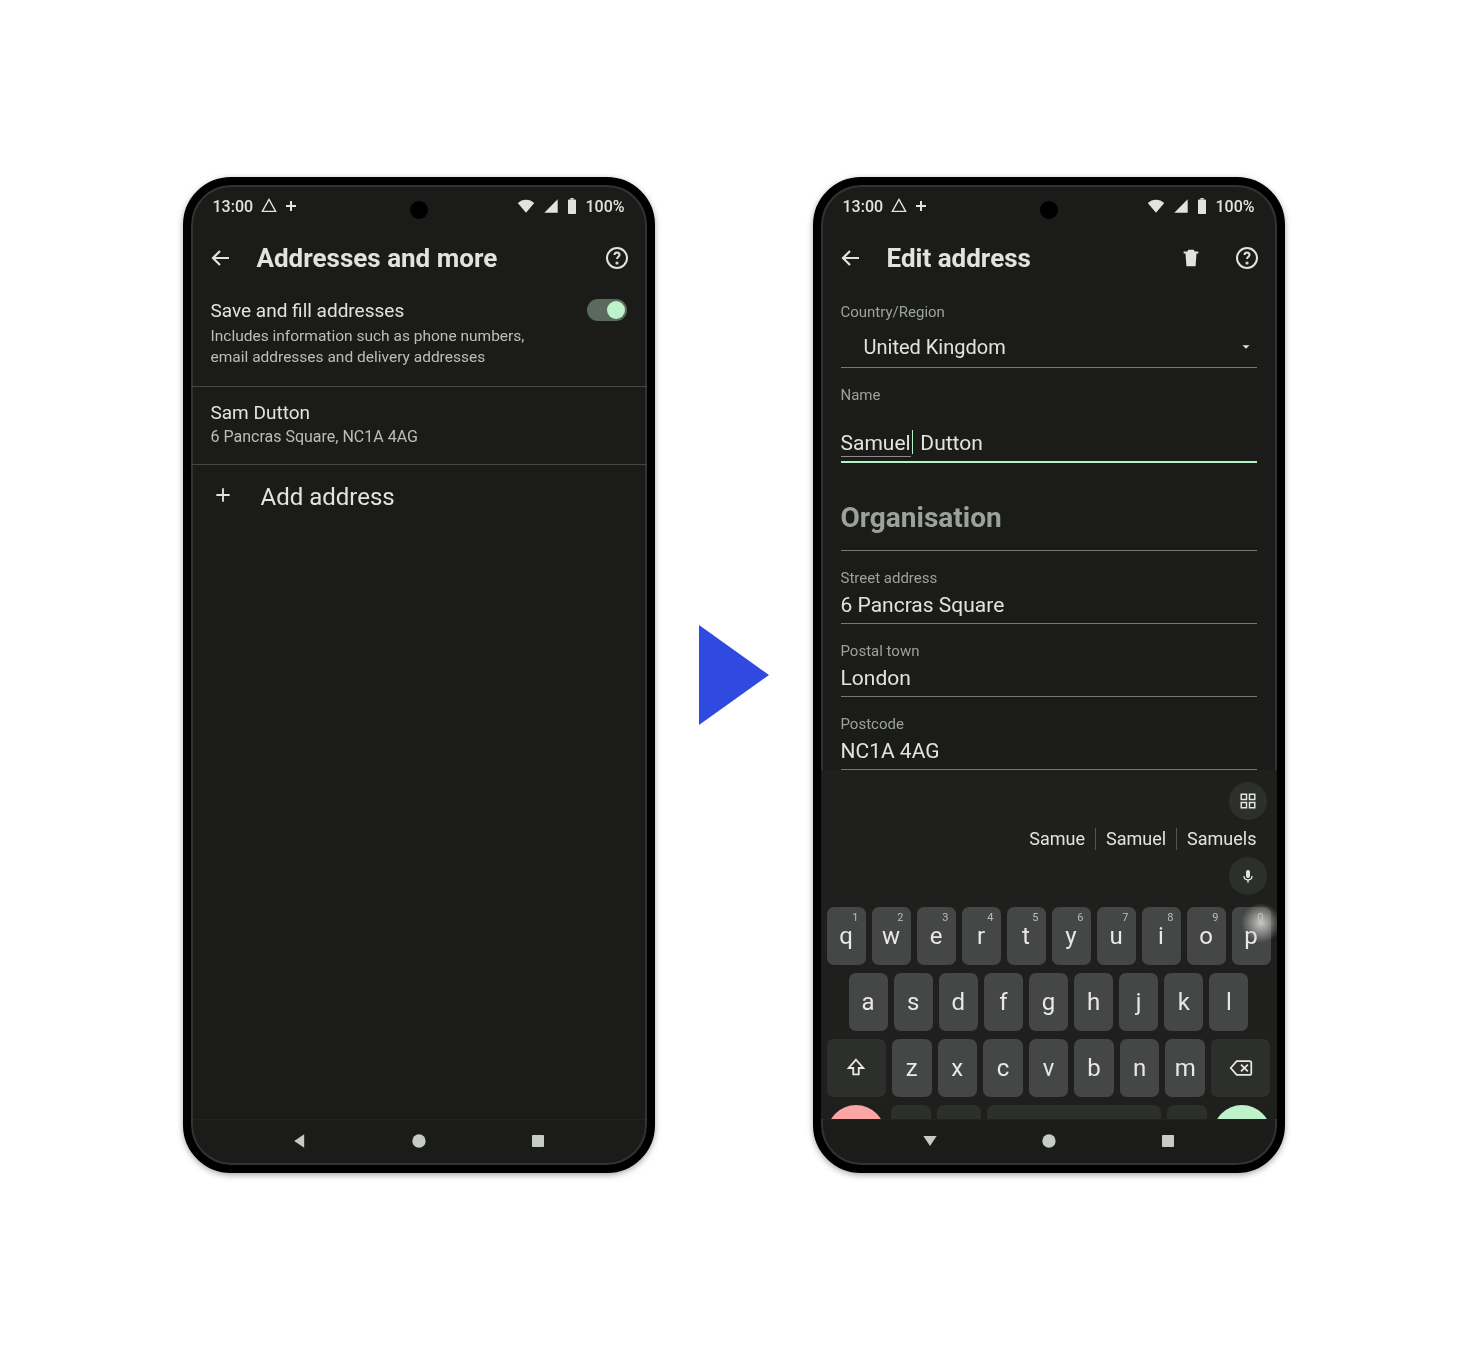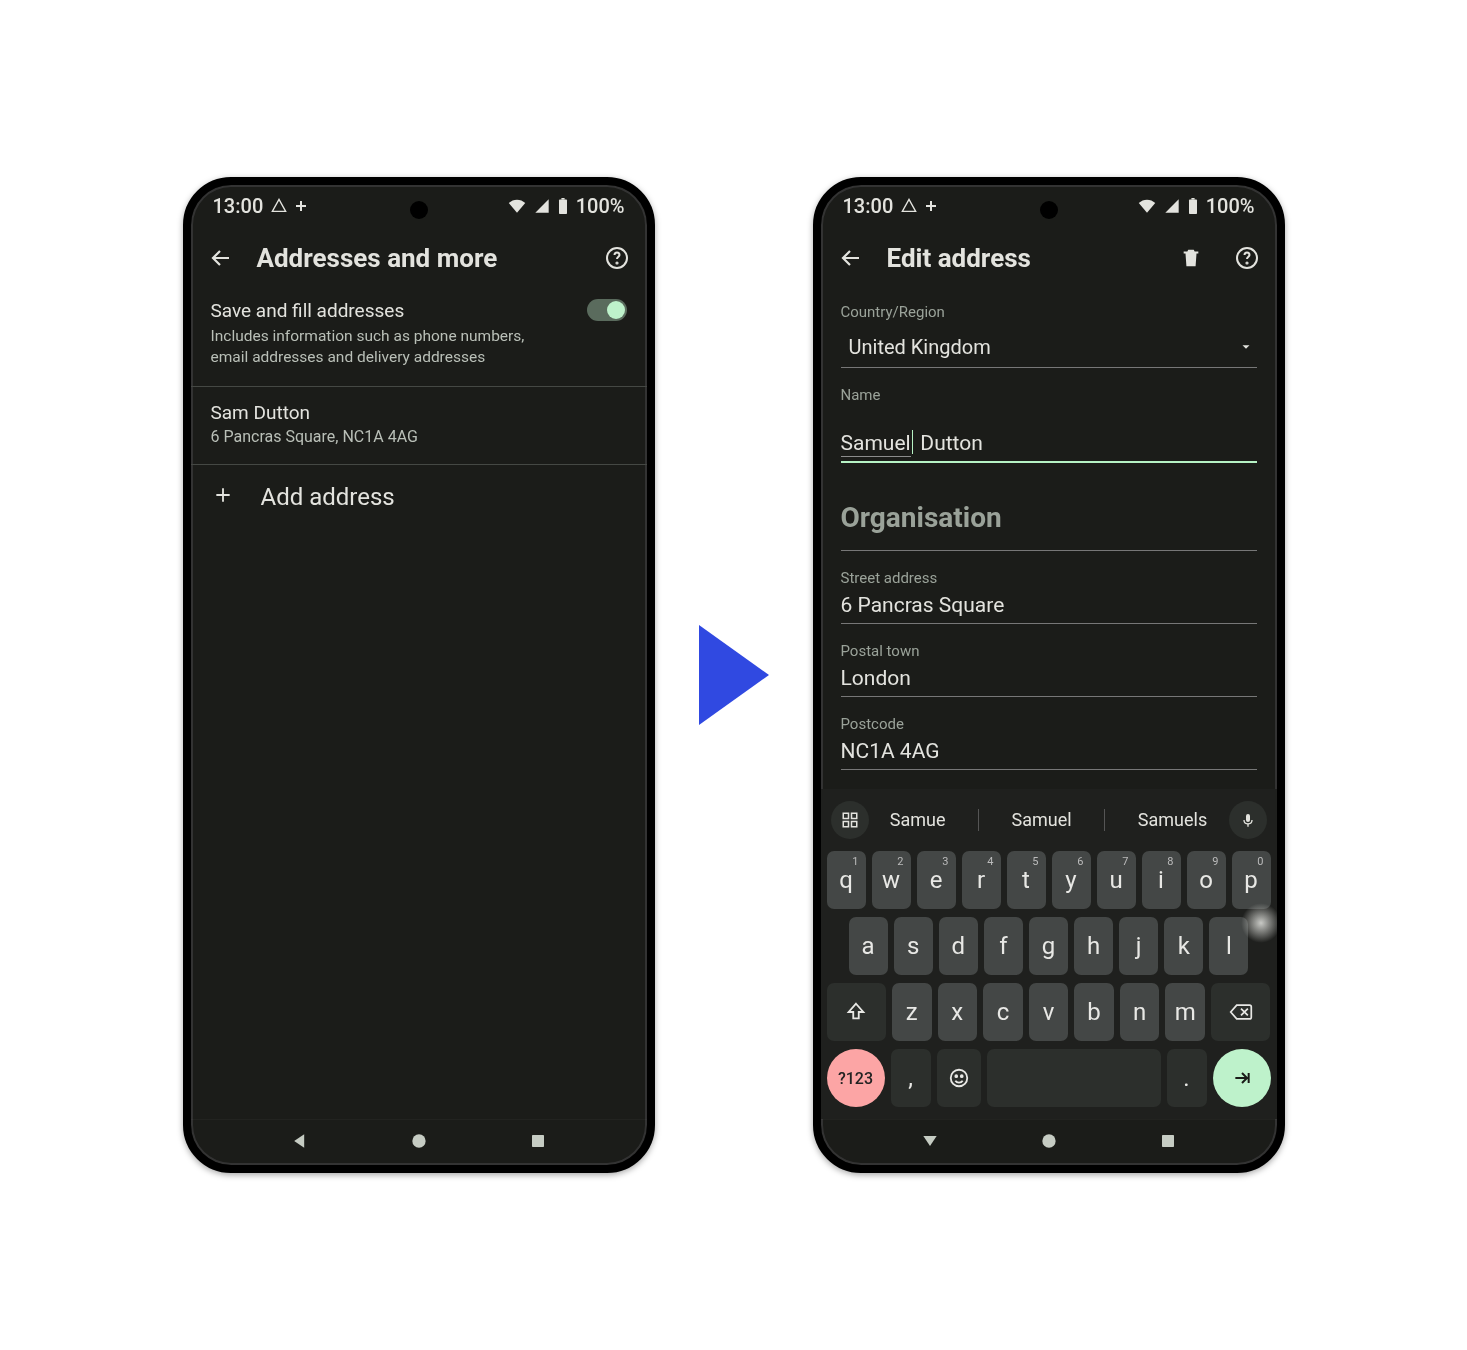--- a/index.html
+++ b/index.html
@@ -51,21 +51,21 @@
     background: #000;
   }
   
   .statusbar {
     height: 42px;
     display: flex;
     align-items: center;
     justify-content: space-between;
     padding: 0 22px;
     color: var(--text-primary);
-    font-size: 20px;
+    font-size: 16px;
     font-weight: 500;
   }
   .statusbar .left, .statusbar .right { display: flex; align-items: center; gap: 8px; }
   .statusbar svg { display:block; }
   
   .appbar {
     display: flex;
     align-items: center;
     padding: 16px 16px 12px 16px;
     gap: 22px;
@@ -105,33 +105,33 @@
     border:none; background:transparent; outline:none;
     color:var(--text-primary); font-size:21px; width:100%;
     border-bottom:1px solid #777; padding:6px 0;
     font-family:inherit;
   }
   .field.placeholder { color:var(--text-label); font-size:28px; padding:10px 0 16px 0; border-bottom:1px solid #777;font-weight:bold; }
   .dropdown {
     display:flex; align-items:center; justify-content:space-between;
     border-bottom:1px solid #777; padding:10px 4px 8px 8px; margin-top:4px;
   }
-  .dropdown span { font-size:20px; color:var(--text-primary); }
+  .dropdown span { font-size:20px; color:var(--text-primary);margin-left:15px; }
   .name-field { position:relative; border-bottom:2px solid var(--accent); padding:6px 0; margin-top:20px;}
   .name-field .word1 { border-bottom:1px solid #8c8c8c; padding-bottom:1px;}
   .name-field .caret {
     display:inline-block; width:1.5px; height:24px; background:var(--accent);
     vertical-align:-4px; margin:0 1px;
   }
   .name-field .txt { font-size:21px; color:var(--text-primary); }
 
   
   .kbd-wrap { margin-top:auto; background:#1f201e; padding-top:8px;}
   .suggest {
-    display:flex; align-items:flex-start; gap:0; padding:4px 10px 4px 10px;
+    display:flex; align-items:flex-end; gap:0; padding:4px 10px 4px 10px;flex-direction:column;
   }
   .suggest .chip {
     width:38px; height:38px; border-radius:50%; background:var(--key-dark-bg);
     display:flex; align-items:center; justify-content:center; color:var(--text-primary);
   }
   .suggest .words { flex:1; display:flex; align-items:center; justify-content:space-around;}
   .suggest .word { font-size:18px; color:var(--text-primary); padding:8px 10px;}
   .suggest .sep { width:1px; height:22px; background:#555;}
   .kbd { padding:8px 6px 12px 6px; display:flex; flex-direction:column; gap:8px;}
   .krow { display:flex; gap:6px; justify-content:center;}

